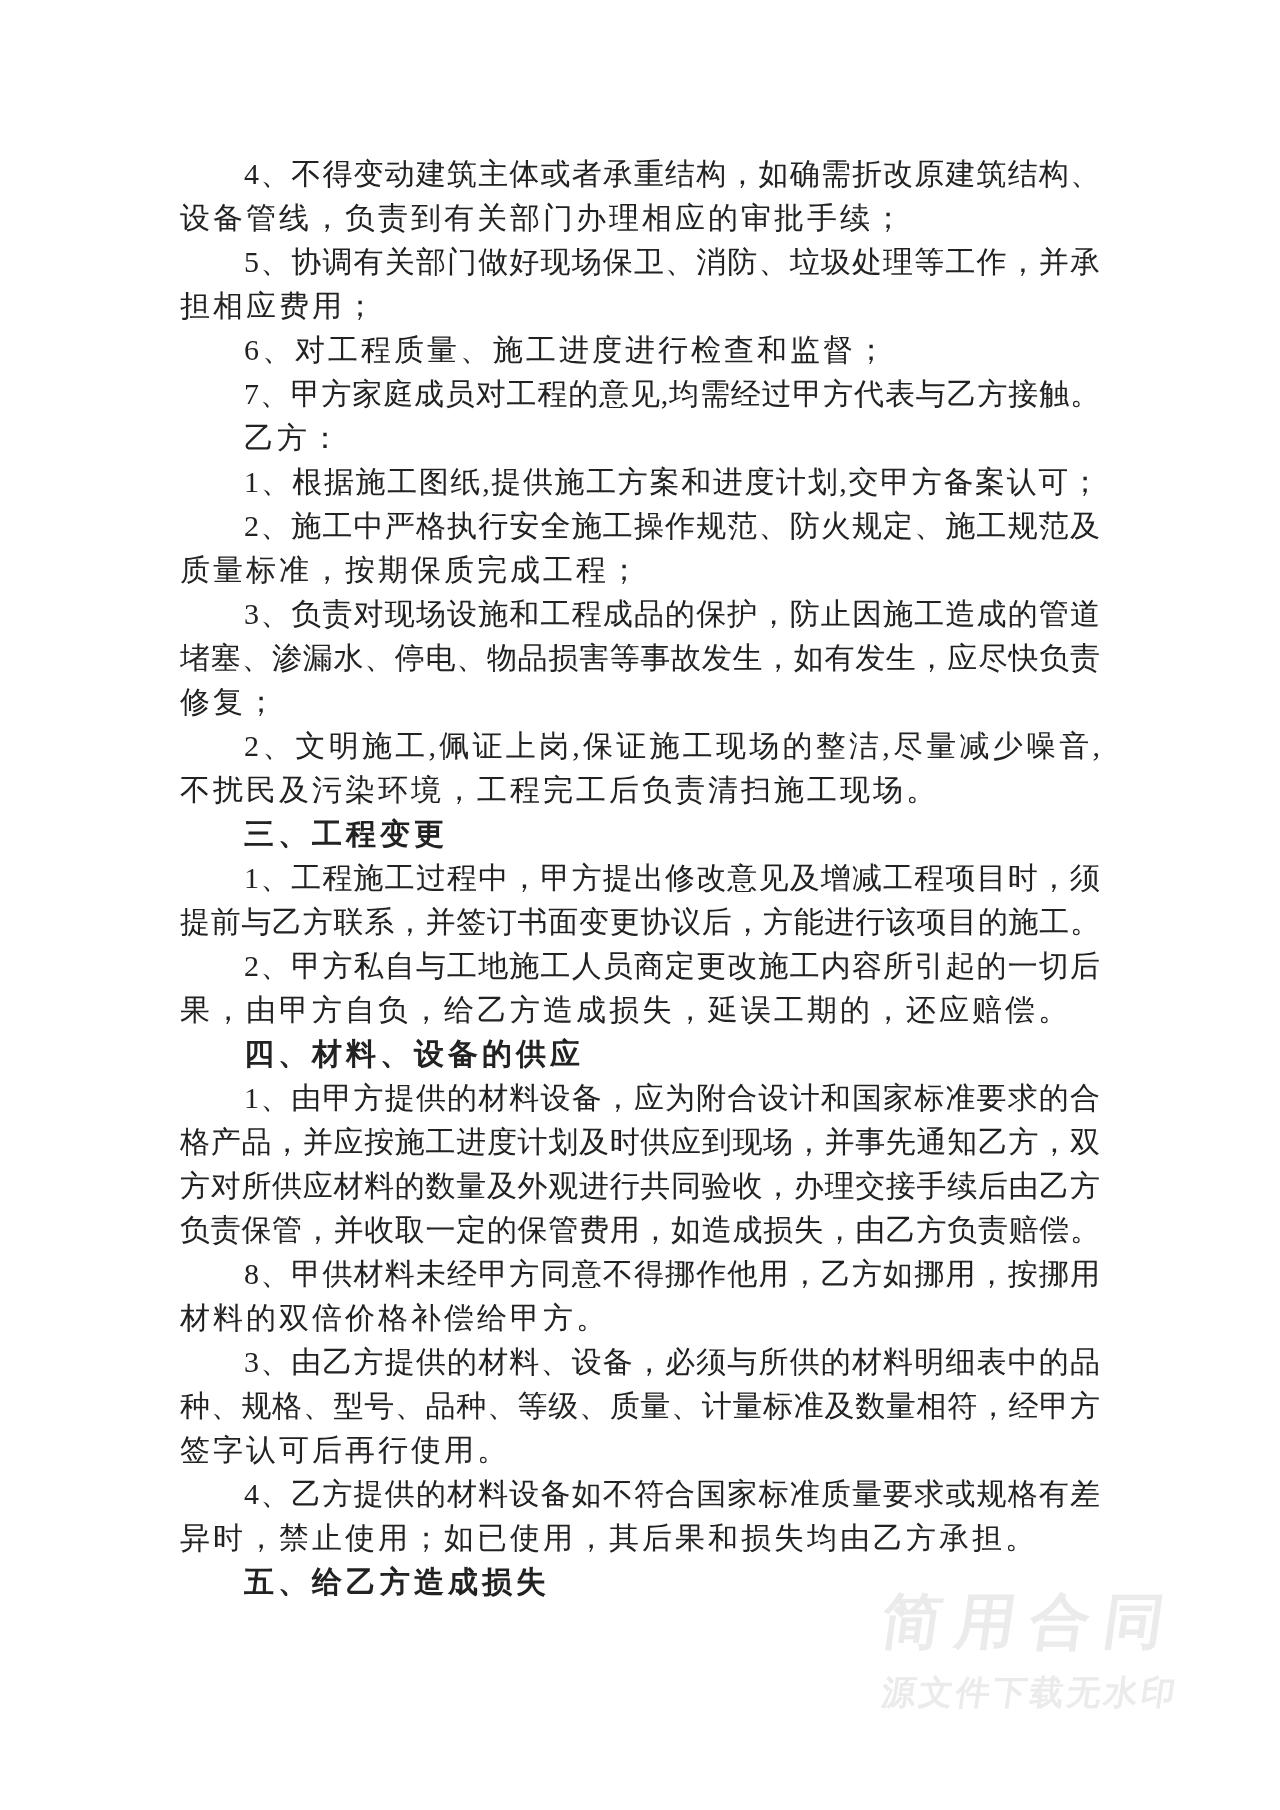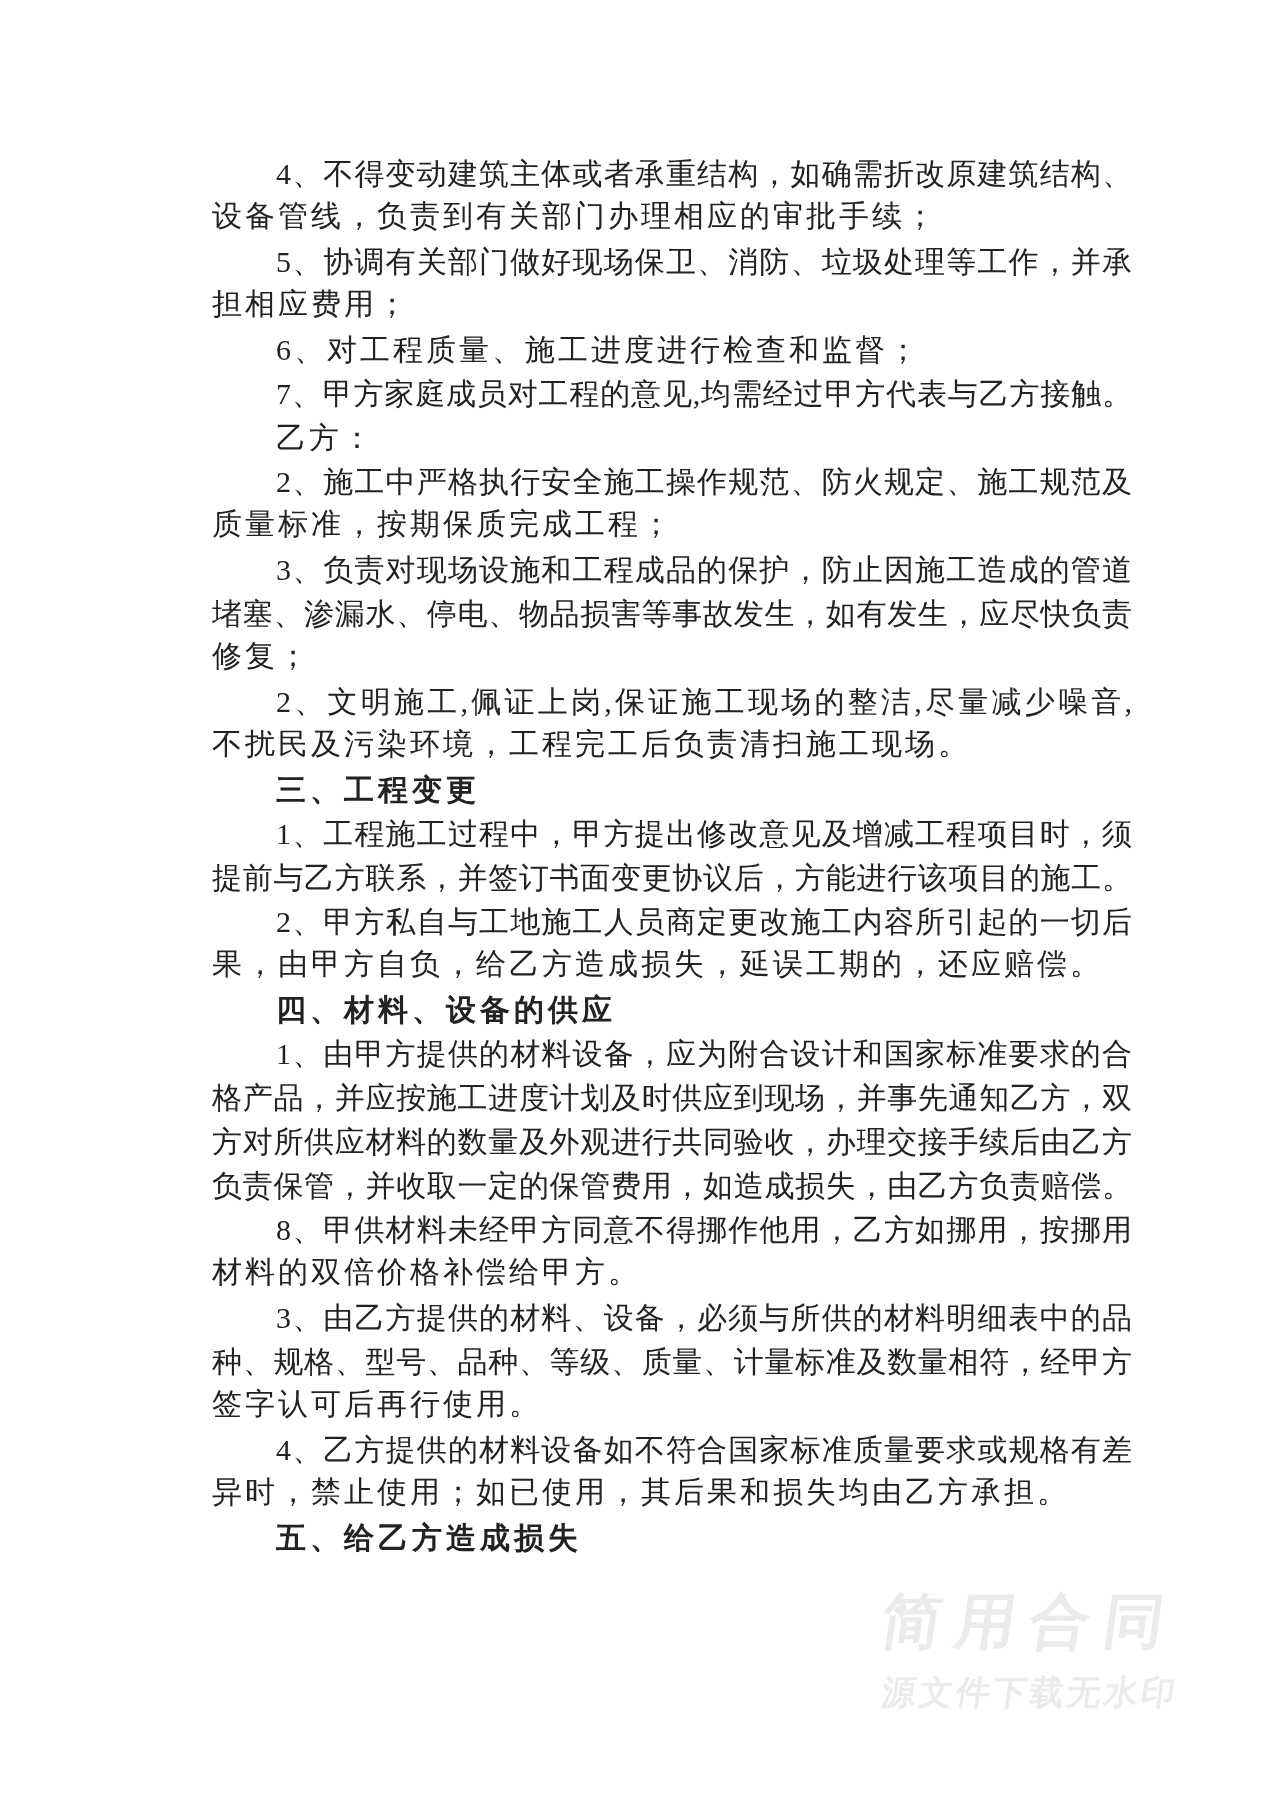--- a/index.html
+++ b/index.html
@@ -11,21 +11,20 @@
     overflow:hidden;
     font-family:"Liberation Serif","DejaVu Serif",serif;
   }
   .body-text {
     position:absolute;
     left:180px;
     top:152px;
     width:920px;
     color:#222222;
     font-size:30px;
-    margin-left:32px;
   }
   .line {
     height:44px;
     line-height:44px;
   }
   
   .line.para-justify {
     text-indent:64px;
     text-align:justify;
     text-align-last:justify;
@@ -40,21 +39,20 @@
   
   .line.cont-justify {
     text-align:justify;
     text-align-last:justify;
     letter-spacing:0;
   }
   
   .line.cont {
     letter-spacing:3px;
     white-space:nowrap;
-    font-family:Liberation Mono, monospace;
   }
   
   .line.heading {
     text-indent:64px;
     font-weight:bold;
     letter-spacing:4px;
     white-space:nowrap;
   }
   .watermark {
     position:absolute;
@@ -87,20 +85,21 @@
   <div class="watermark watermark-subtitle" style="color: rgb(235, 235, 235);">源文件下载无水印</div>
 
   <div class="body-text" id="contract-body" style="color: rgb(34, 34, 34);">
       <div class="line para-justify">4、不得变动建筑主体或者承重结构，如确需折改原建筑结构、</div>
       <div class="line cont">设备管线，负责到有关部门办理相应的审批手续；</div>
       <div class="line para-justify">5、协调有关部门做好现场保卫、消防、垃圾处理等工作，并承</div>
       <div class="line cont">担相应费用；</div>
       <div class="line para">6、对工程质量、施工进度进行检查和监督；</div>
       <div class="line para-justify">7、甲方家庭成员对工程的意见,均需经过甲方代表与乙方接触。</div>
       <div class="line para">乙方：</div>
+      <div class="line para-justify">1、根据施工图纸,提供施工方案和进度计划,交甲方备案认可；</div>
       <div class="line para-justify">2、施工中严格执行安全施工操作规范、防火规定、施工规范及</div>
       <div class="line cont">质量标准，按期保质完成工程；</div>
       <div class="line para-justify">3、负责对现场设施和工程成品的保护，防止因施工造成的管道</div>
       <div class="line cont-justify">堵塞、渗漏水、停电、物品损害等事故发生，如有发生，应尽快负责</div>
       <div class="line cont">修复；</div>
       <div class="line para-justify">2、文明施工,佩证上岗,保证施工现场的整洁,尽量减少噪音,</div>
       <div class="line cont">不扰民及污染环境，工程完工后负责清扫施工现场。</div>
       <div class="line heading">三、工程变更</div>
       <div class="line para-justify">1、工程施工过程中，甲方提出修改意见及增减工程项目时，须</div>
       <div class="line cont-justify">提前与乙方联系，并签订书面变更协议后，方能进行该项目的施工。</div>

